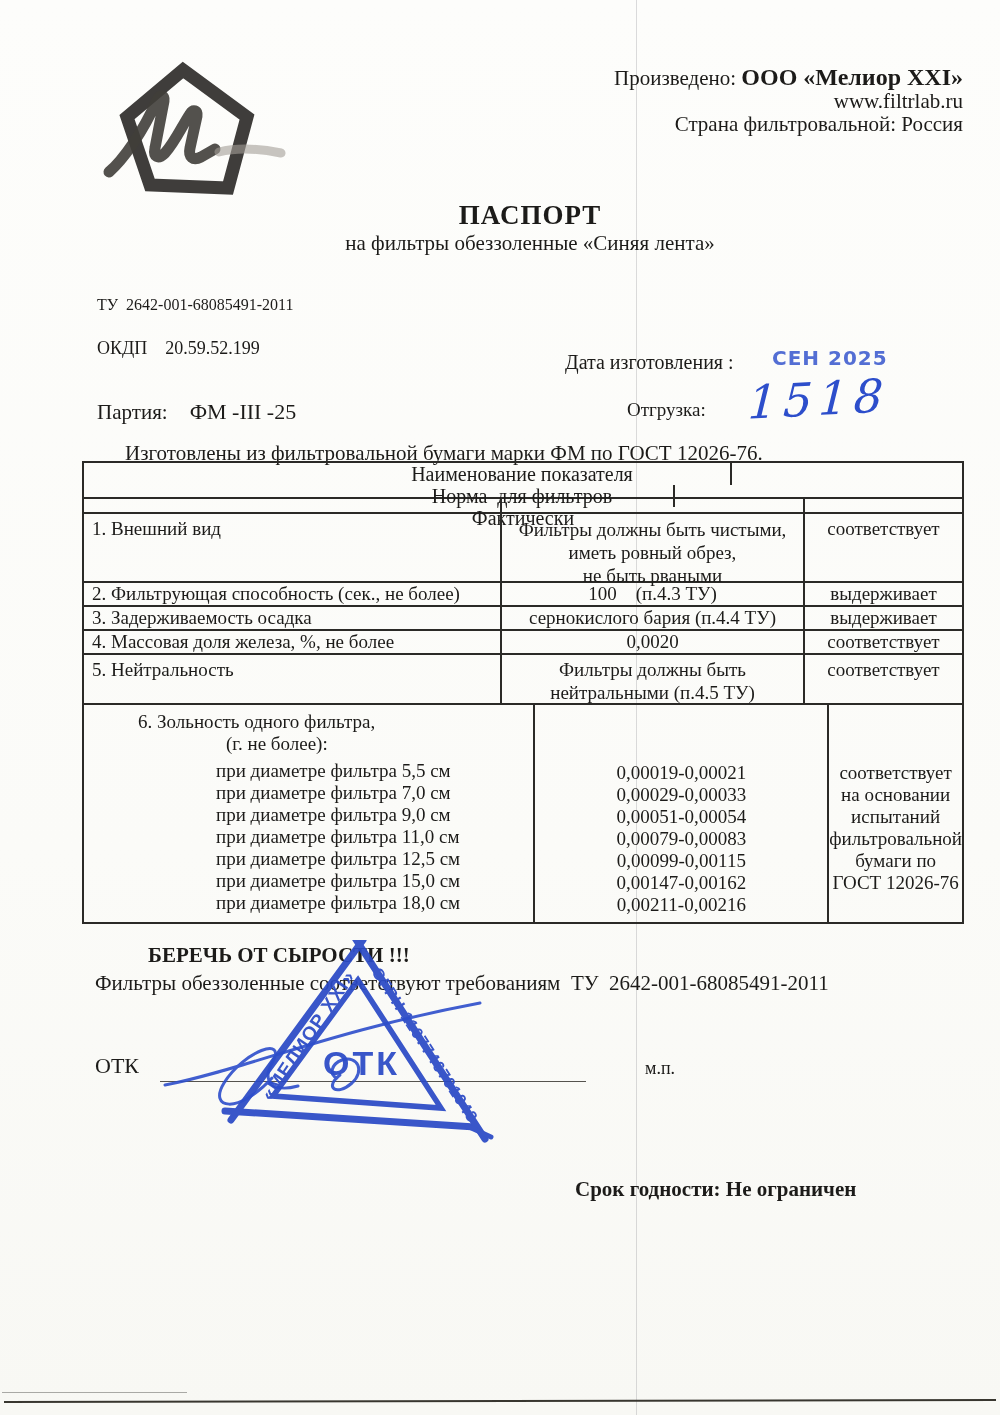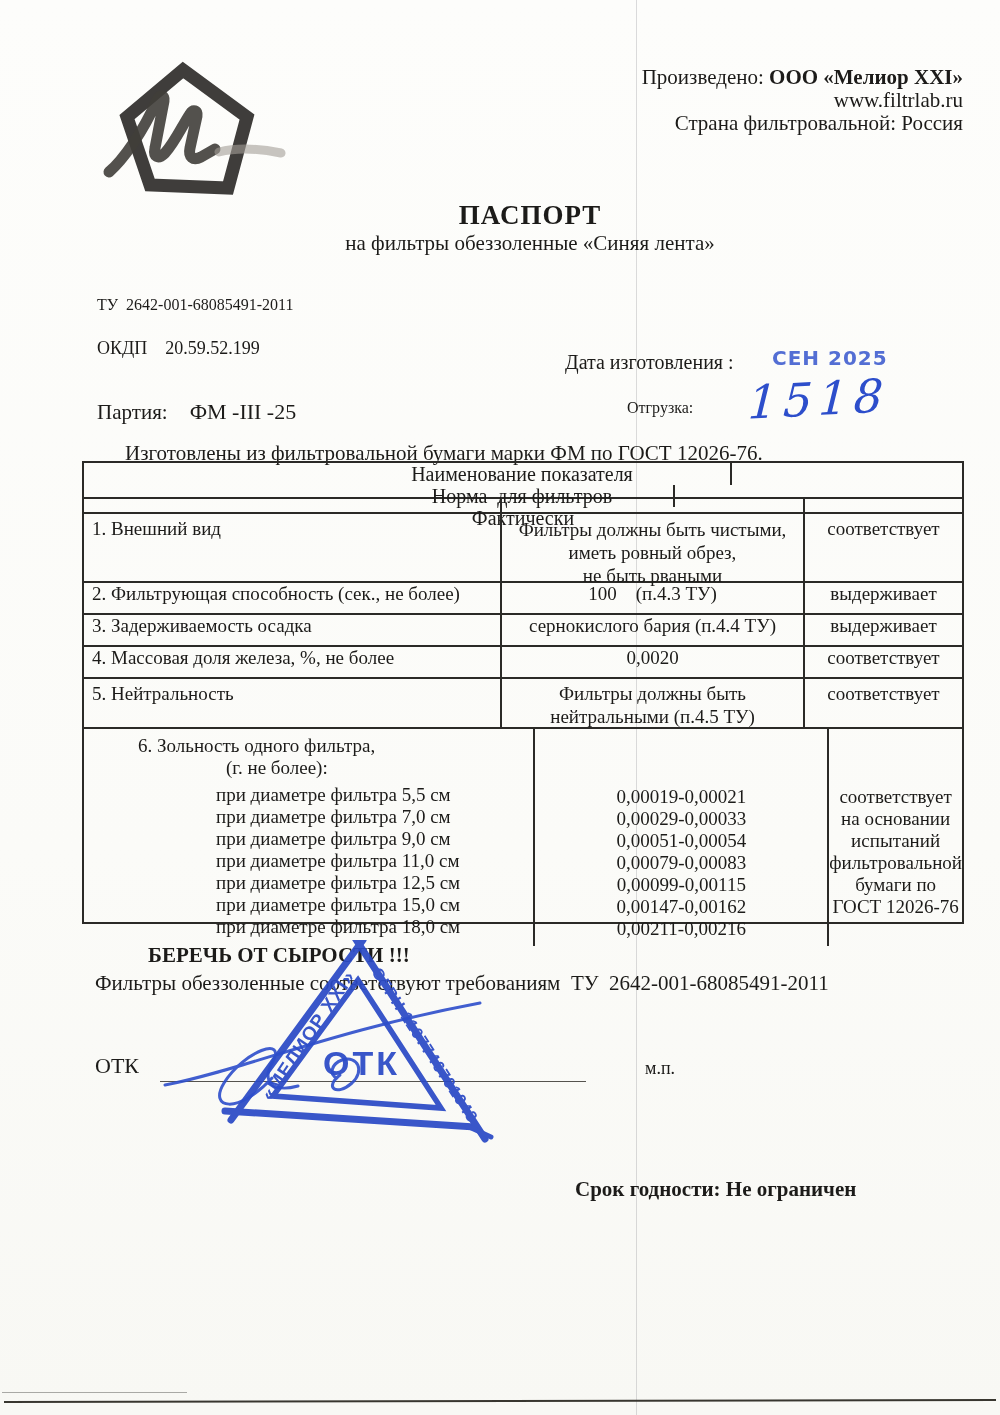--- a/index.html
+++ b/index.html
@@ -7,53 +7,53 @@
         background:linear-gradient(180deg,#fdfdfb 0%,#fbfbf8 60%,#f8f8f4 100%);
         font-family:"Liberation Serif",serif;color:#1c1b19;}
   .abs{position:absolute;}
   .pre{white-space:pre;}
   
   .fold{left:636px;top:0;width:1px;height:1415px;background:rgba(120,120,128,.26);}
   .scanline{left:4px;top:1400px;width:992px;height:2px;background:#38362f;transform:rotate(-0.12deg);}
   .scanline2{left:2px;top:1392px;width:185px;height:1px;background:rgba(90,90,85,.5);}
   
   .hdr{right:37px;top:66px;text-align:right;font-size:21px;line-height:23px;}
-  .hdr .name{font-size:21px;font-weight:bold;}
+  .hdr .name{font-size:24px;font-weight:bold;}
   
   .titleblk{left:130px;top:200px;width:800px;text-align:center;}
   .title{font-size:27px;font-weight:bold;letter-spacing:1px;line-height:30px;}
   .subtitle{font-size:21px;line-height:26px;}
   
   .tu{left:97px;top:296px;font-size:16px;}
   .okdp{left:97px;top:338px;font-size:18px;}
   .batch{left:97px;top:399px;font-size:21px;}
   .batch .val{font-size:22px;margin-left:22px;}
   .datelbl{left:565px;top:351px;font-size:20px;}
   .datestamp{left:772px;top:346px;font-family:"DejaVu Sans",sans-serif;font-size:20px;
              font-weight:bold;letter-spacing:1px;color:#4a67d2;opacity:.95;}
-  .shiplbl{left:627px;top:399px;font-size:16px;}
+  .shiplbl{left:627px;top:399px;font-size:19px;}
   .shipval{left:748px;top:372px;font-family:"DejaVu Serif",serif;font-style:italic;
            font-size:46px;letter-spacing:6px;color:#2d4ecb;transform:rotate(-3deg) skewX(-6deg);}
   .madefrom{left:125px;top:441px;font-size:21px;}
   
   .tbl{left:82px;top:461px;width:882px;height:463px;border:2px solid #2b2a27;
        box-sizing:border-box;font-size:19px;line-height:22px;}
   .tr{display:flex;border-bottom:2px solid #2b2a27;box-sizing:border-box;}
   .tr.last{border-bottom:none;padding-left:46px;}
   .td{box-sizing:border-box;}
   .c1{width:418px;border-right:2px solid #2b2a27;padding-left:8px;}
   .c2{width:303px;border-right:2px solid #2b2a27;text-align:center;}
   .c3{flex:1;text-align:center;}
   .head{height:36px;align-items:center;font-size:20px;flex-direction:column;}
   .head .c1{text-align:center;padding-left:0;}
   .rowE{height:15px;}
   .row1{height:69px;}
   .row1 .td{padding-top:4px;}
   .row1 .c2{line-height:23px;}
-  .row2,.row3,.row4{height:32px;}
+  .row2,.row3,.row4{height:24px;}
   .row2 .td,.row3 .td,.row4 .td{padding-top:0px;line-height:21px;}
   .row5{height:50px;}
   .row5 .td{padding-top:3px;line-height:23px;}
   .row6{height:217px;}
   .r6-title{padding-top:6px;}
   .r6-sub{padding-left:88px;}
   .r6-item{padding-left:78px;}
   .r6-first{margin-top:5px;}
   .r6-pad{padding-top:57px;}
   

